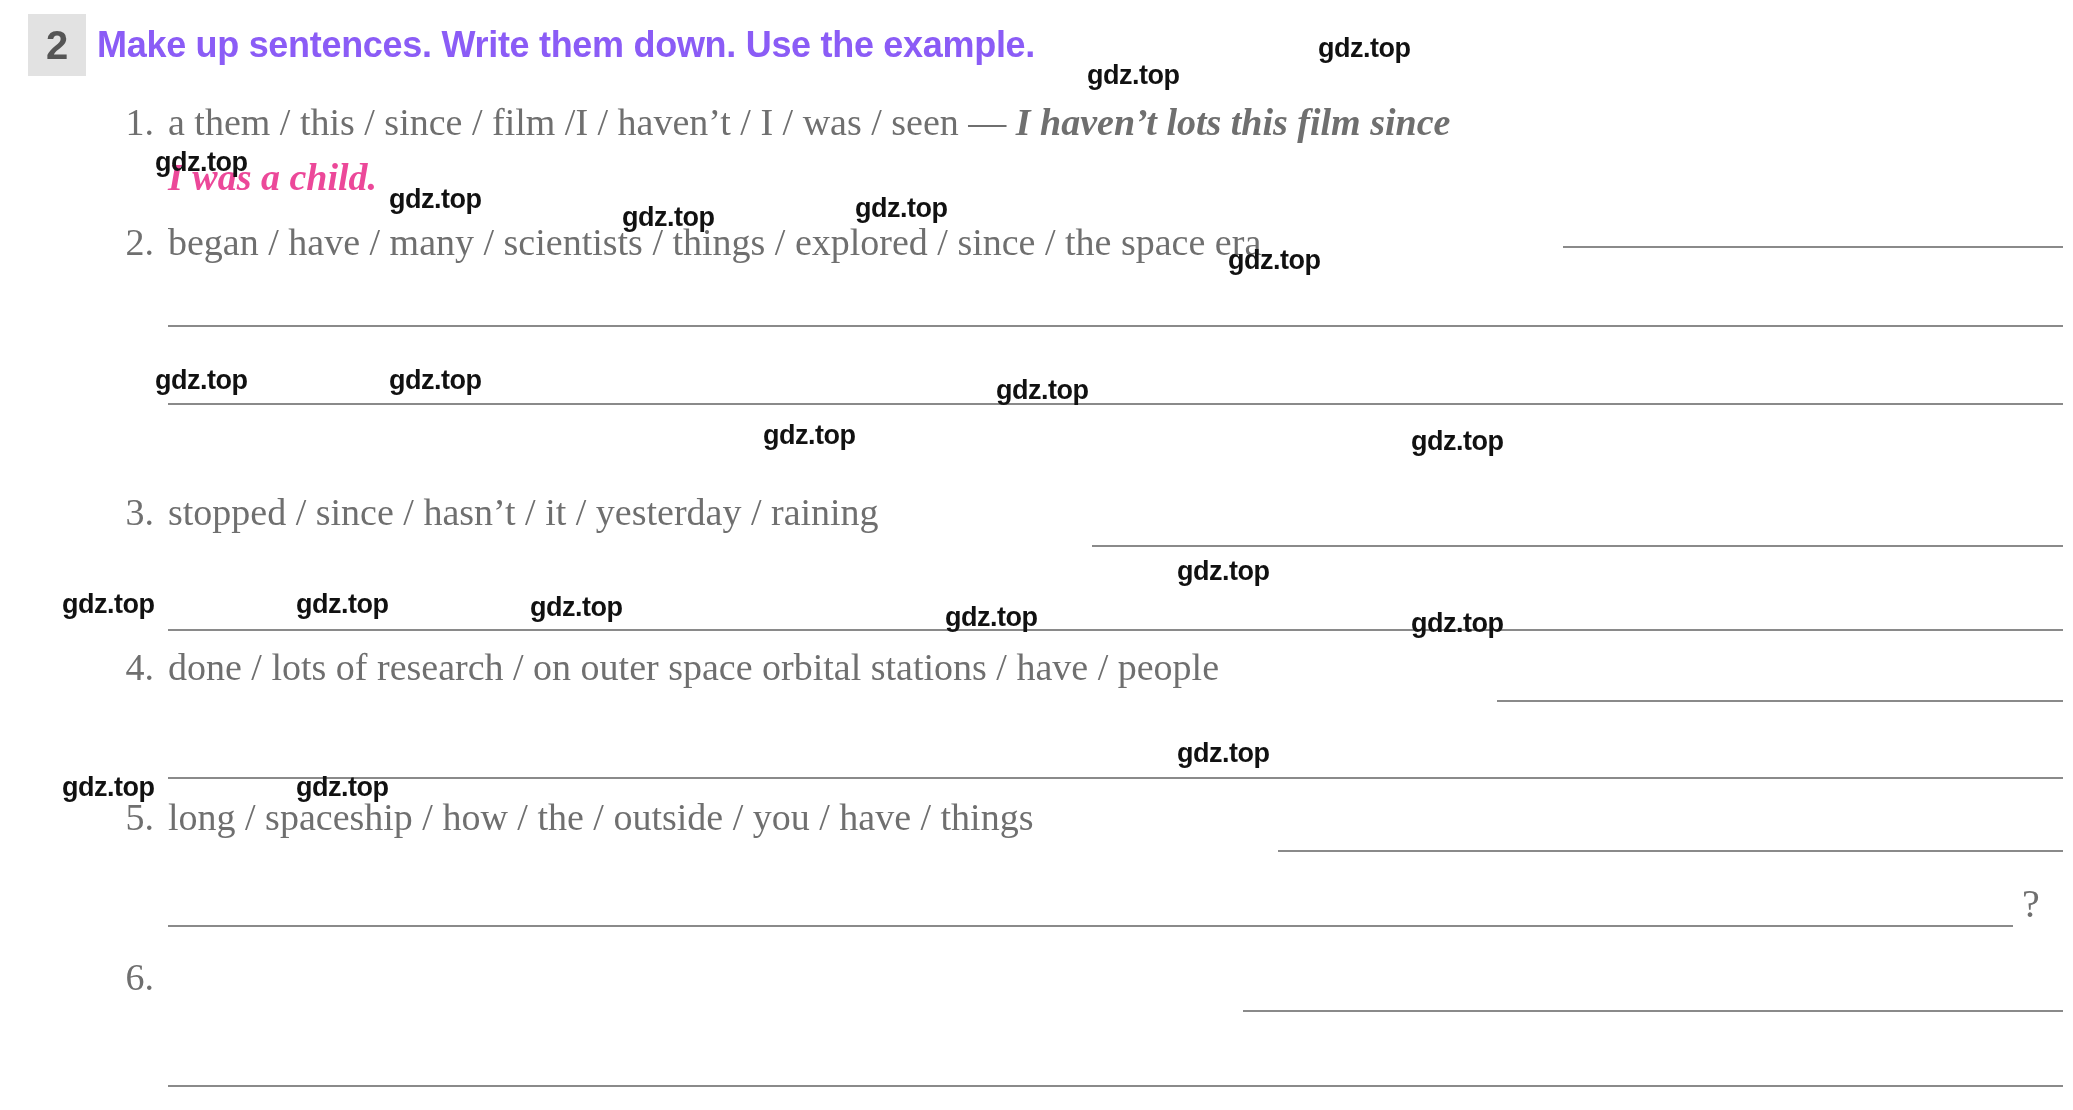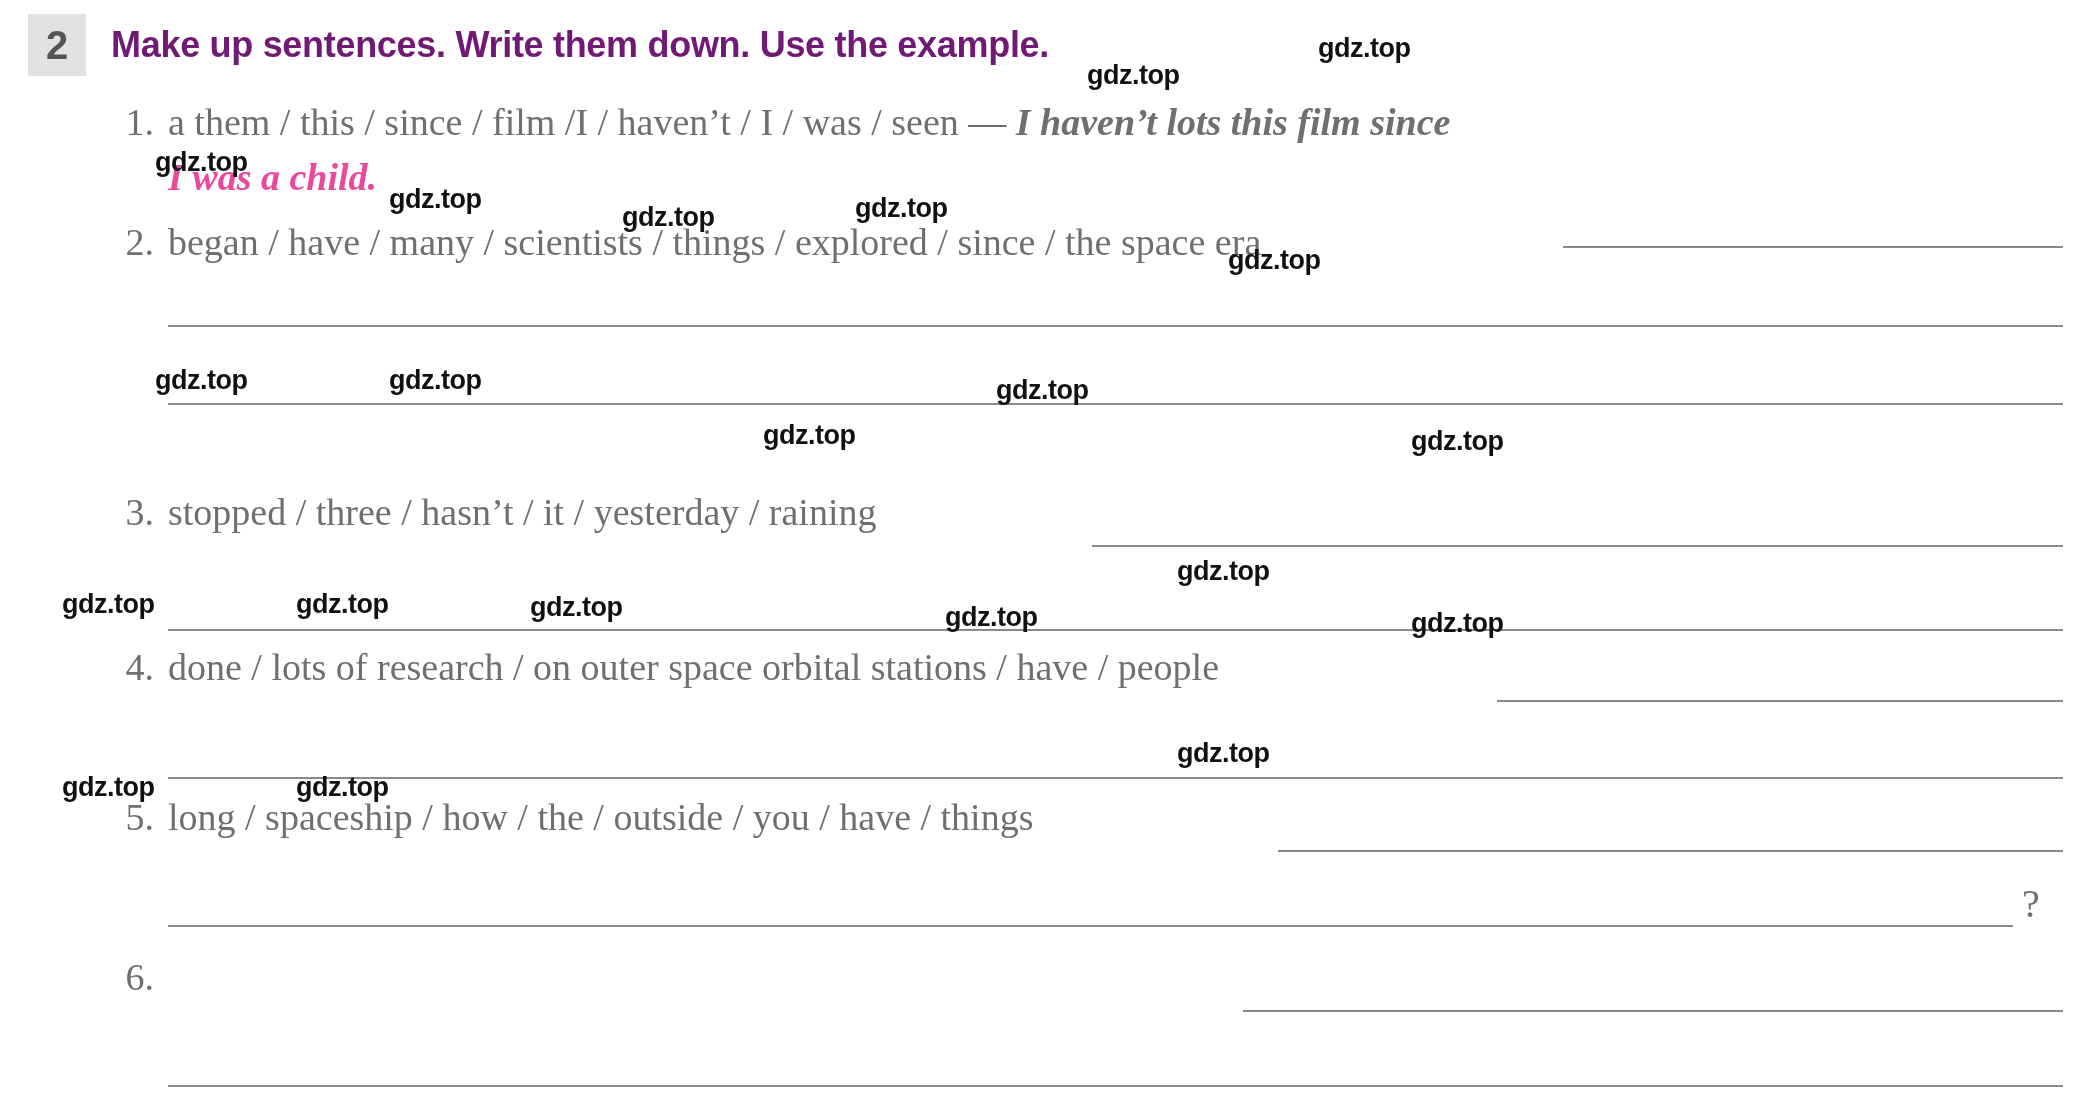--- a/index.html
+++ b/index.html
@@ -34,26 +34,26 @@
     flex: 0 0 auto;
   }
   #ex-number {
     font-family: "Liberation Sans", sans-serif;
     font-weight: bold;
     font-size: 40px;
     color: #555555;
     line-height: 1;
   }
   #ex-title {
-    margin-left: 25px;
+    margin-left: 11px;
     font-family: "Liberation Sans", sans-serif;
     font-weight: bold;
     font-size: 36px;
     letter-spacing: -0.3px;
-    color: #701a75;
+    color: #8b5cf6;
     white-space: nowrap;
     padding-top: 10px;
   }
 
   
   .task {
     position: absolute;
     left: 0;
     width: 2073px;
   }
@@ -147,21 +147,21 @@
       <span class="task-words">began / have / many / scientists / things / explored / since / the space era</span>
     </div>
   </div>
   <div class="rule" style="left:1563px; top:246px; width:500px"></div>
   <div class="rule" style="left:168px; top:325px; width:1895px"></div>
   <div class="rule" style="left:168px; top:403px; width:1895px"></div>
 
   <div class="task" style="top:490px">
     <div class="task-firstline">
       <span class="task-num">3.</span>
-      <span class="task-words">stopped / three / hasn’t / it / yesterday / raining</span>
+      <span class="task-words">stopped / since / hasn’t / it / yesterday / raining</span>
     </div>
   </div>
   <div class="rule" style="left:1092px; top:545px; width:971px"></div>
   <div class="rule" style="left:168px; top:629px; width:1895px"></div>
 
   <div class="task" style="top:645px">
     <div class="task-firstline">
       <span class="task-num">4.</span>
       <span class="task-words">done / lots of research / on outer space orbital stations / have / people</span>
     </div>

